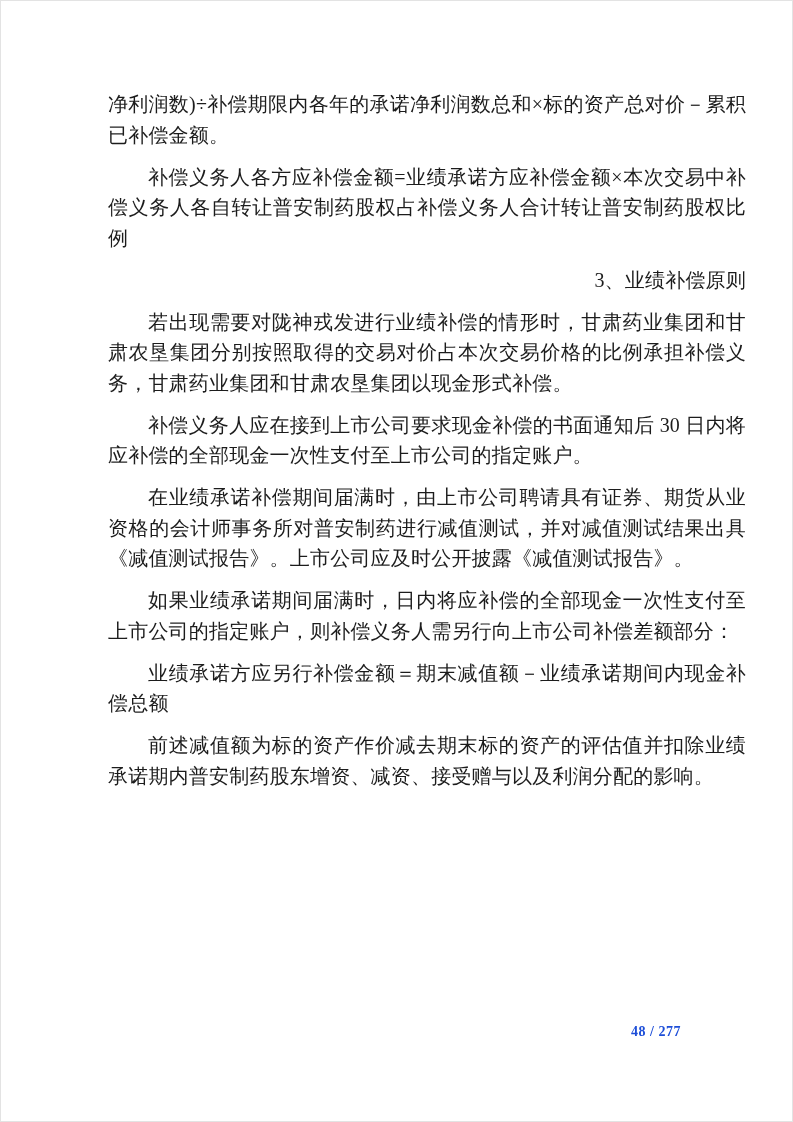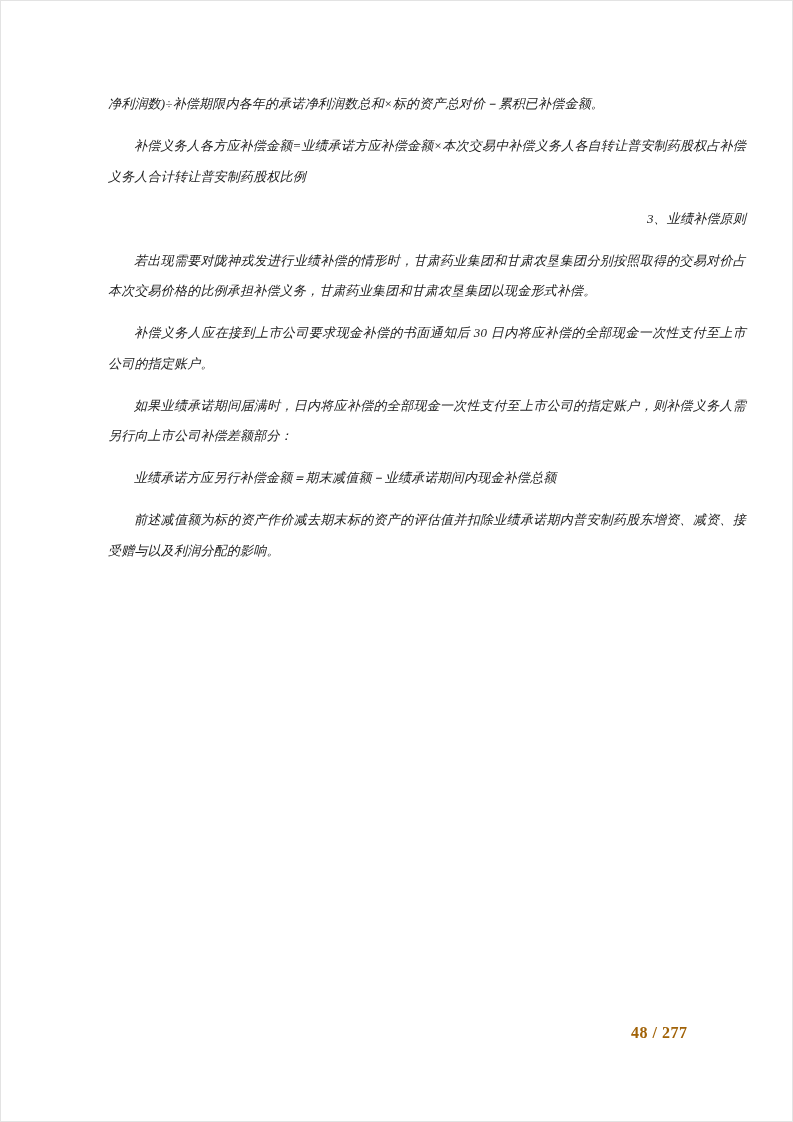--- a/index.html
+++ b/index.html
@@ -19,53 +19,53 @@
     color: #1c1c1c;
   }
   .content {
     position: absolute;
     top: 88px;
     left: 107px;
     width: 638px;
   }
   .content p {
     margin: 0 0 11.5px 0;
-    font-size: 13px;
+    font-size: 20px;
     line-height: 30.5px;
     text-align: justify;
     text-indent: 2em;
     letter-spacing: 0.2px;
     word-break: break-all;
-    font-style: italic;
   }
   .content p.no-indent {
     text-indent: 0;
   }
   .content p.heading {
     text-align: right;
   }
   .footer-pagenum {
     position: absolute;
     left: 630px;
     top: 1023px;
-    font-size: 16px;
+    font-size: 14px;
     font-weight: bold;
     font-family: "Liberation Serif", "DejaVu Serif", serif;
-    color: #a16207;
+    color: #1d4ed8;
     letter-spacing: 0.5px;
   }
 </style>
 </head>
 <body>
 
 <div class="page">
   <div class="content">
       <p class="no-indent">净利润数)÷补偿期限内各年的承诺净利润数总和×标的资产总对价－累积已补偿金额。</p>
       <p>补偿义务人各方应补偿金额=业绩承诺方应补偿金额×本次交易中补偿义务人各自转让普安制药股权占补偿义务人合计转让普安制药股权比例</p>
       <p class="heading">3、业绩补偿原则</p>
       <p>若出现需要对陇神戎发进行业绩补偿的情形时，甘肃药业集团和甘肃农垦集团分别按照取得的交易对价占本次交易价格的比例承担补偿义务，甘肃药业集团和甘肃农垦集团以现金形式补偿。</p>
       <p>补偿义务人应在接到上市公司要求现金补偿的书面通知后 30 日内将应补偿的全部现金一次性支付至上市公司的指定账户。</p>
+      <p>在业绩承诺补偿期间届满时，由上市公司聘请具有证券、期货从业资格的会计师事务所对普安制药进行减值测试，并对减值测试结果出具《减值测试报告》。上市公司应及时公开披露《减值测试报告》。</p>
       <p>如果业绩承诺期间届满时，日内将应补偿的全部现金一次性支付至上市公司的指定账户，则补偿义务人需另行向上市公司补偿差额部分：</p>
       <p>业绩承诺方应另行补偿金额＝期末减值额－业绩承诺期间内现金补偿总额</p>
       <p>前述减值额为标的资产作价减去期末标的资产的评估值并扣除业绩承诺期内普安制药股东增资、减资、接受赠与以及利润分配的影响。</p>
     </div>
   <div class="footer-pagenum">48 / 277</div>
 </div>
 
 </body></html>

